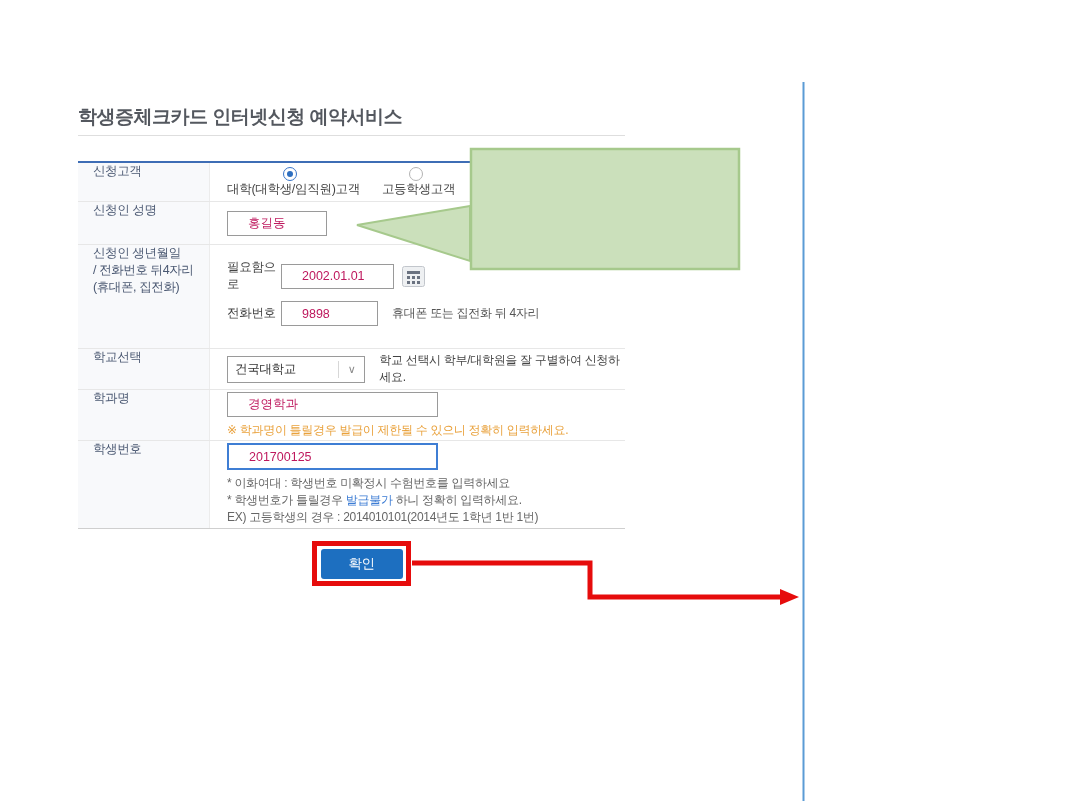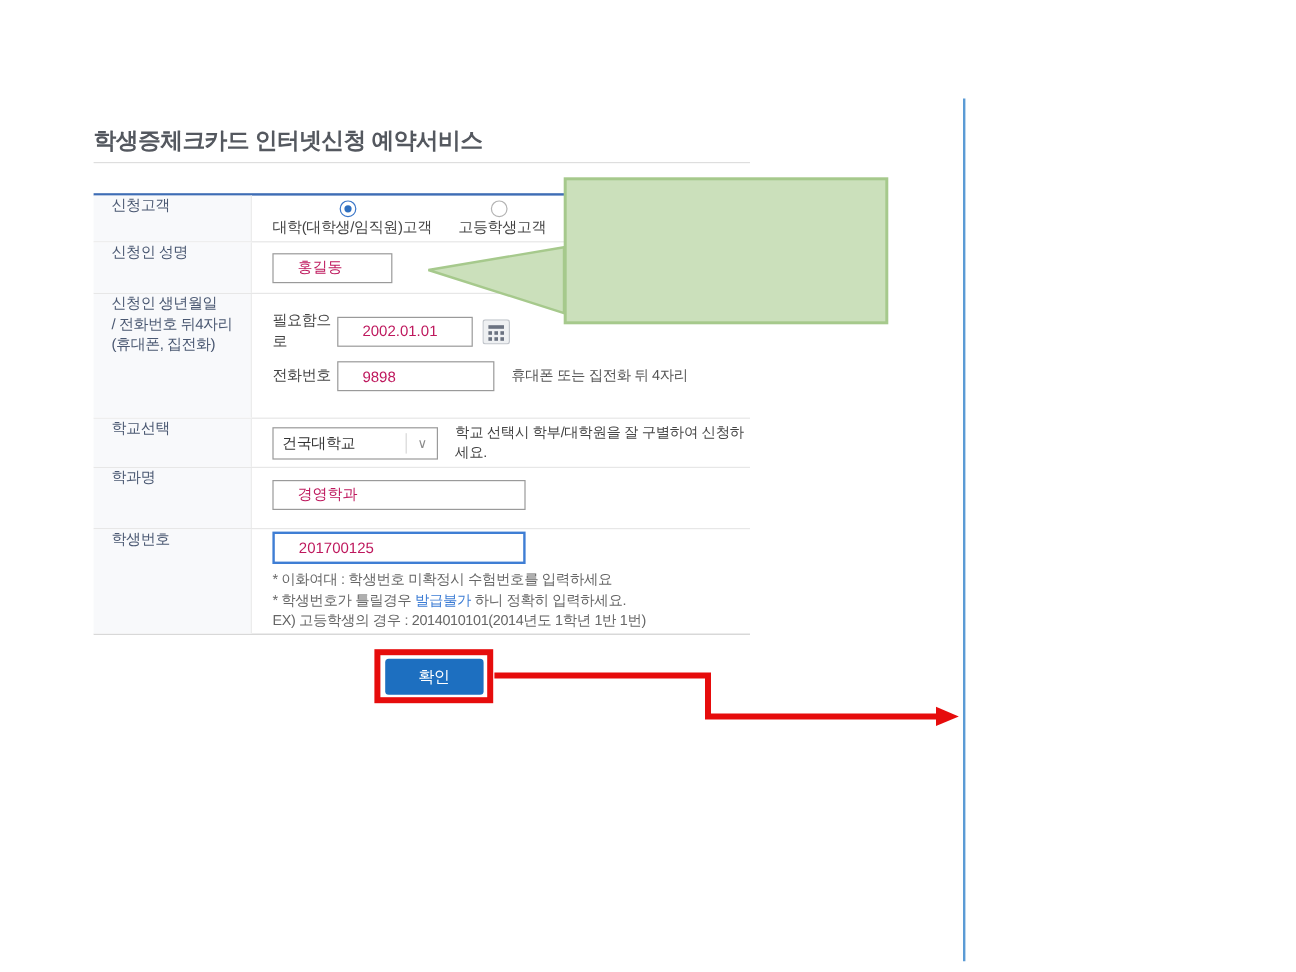--- a/index.html
+++ b/index.html
@@ -115,21 +115,21 @@
               <rect x="10" y="10" width="3" height="3" fill="#6a7280"></rect>
               <rect x="15" y="10" width="3" height="3" fill="#6a7280"></rect>
             <rect x="5" y="15" width="3" height="3" fill="#6a7280"></rect>
               <rect x="10" y="15" width="3" height="3" fill="#6a7280"></rect>
               <rect x="15" y="15" width="3" height="3" fill="#6a7280"></rect>
           </svg>
         </span>
       </div>
       <div class="inline" style="margin-bottom:8px">
         <span class="field-label">전화번호</span>
-        <input class="txt" style="width: 131px;" value="9898">
+        <input class="txt" style="width: 97px;" value="9898">
         <span class="hint" style="margin-left:14px">휴대폰 또는 집전화 뒤 4자리</span>
       </div>
     </div>
   </div>
 
   <div class="row h41">
     <div class="cell-label">
       <span>학교선택</span>
     </div>
     <div class="cell-value">
@@ -142,20 +142,21 @@
       </div>
     </div>
   </div>
 
   <div class="row h51">
     <div class="cell-label">
       <span>학과명</span>
     </div>
     <div class="cell-value">
       <input class="txt" style="width: 211px; margin-bottom: 5px;" value="경영학과">
+      <div class="note-orange">※ 학과명이 틀릴경우 발급이 제한될 수 있으니 정확히 입력하세요.</div>
     </div>
   </div>
 
   <div class="row h88">
     <div class="cell-label">
       <span>학생번호</span>
     </div>
     <div class="cell-value">
       <input class="txt focused" style="width: 211px; margin-bottom: 5px;" value="201700125">
       <div class="note-gray">* 이화여대 : 학생번호 미확정시 수험번호를 입력하세요</div>

